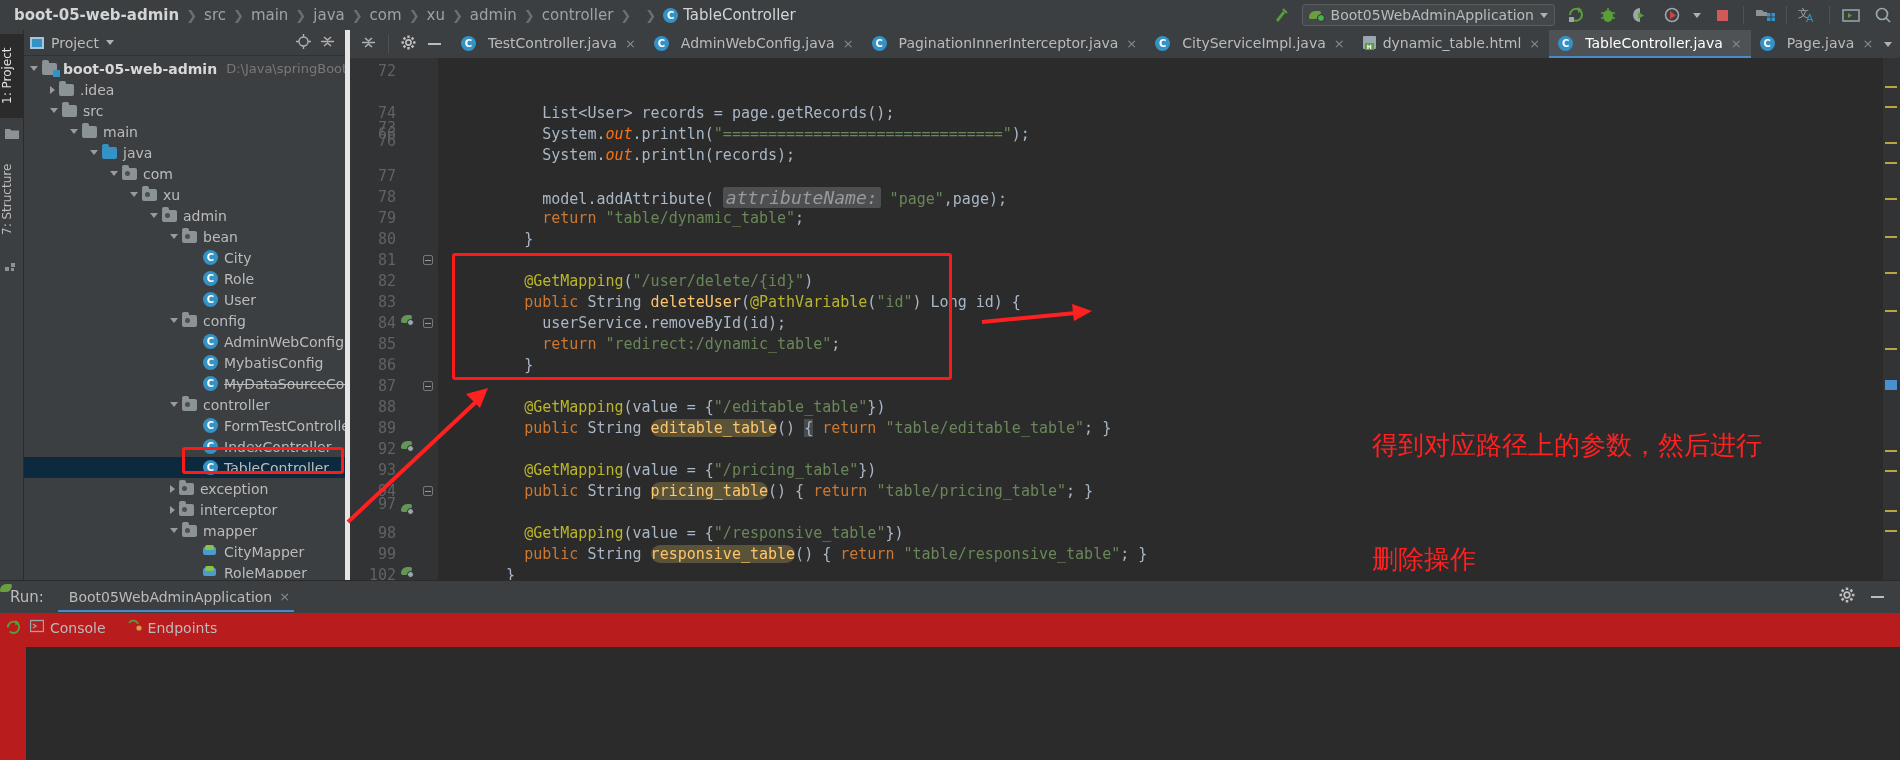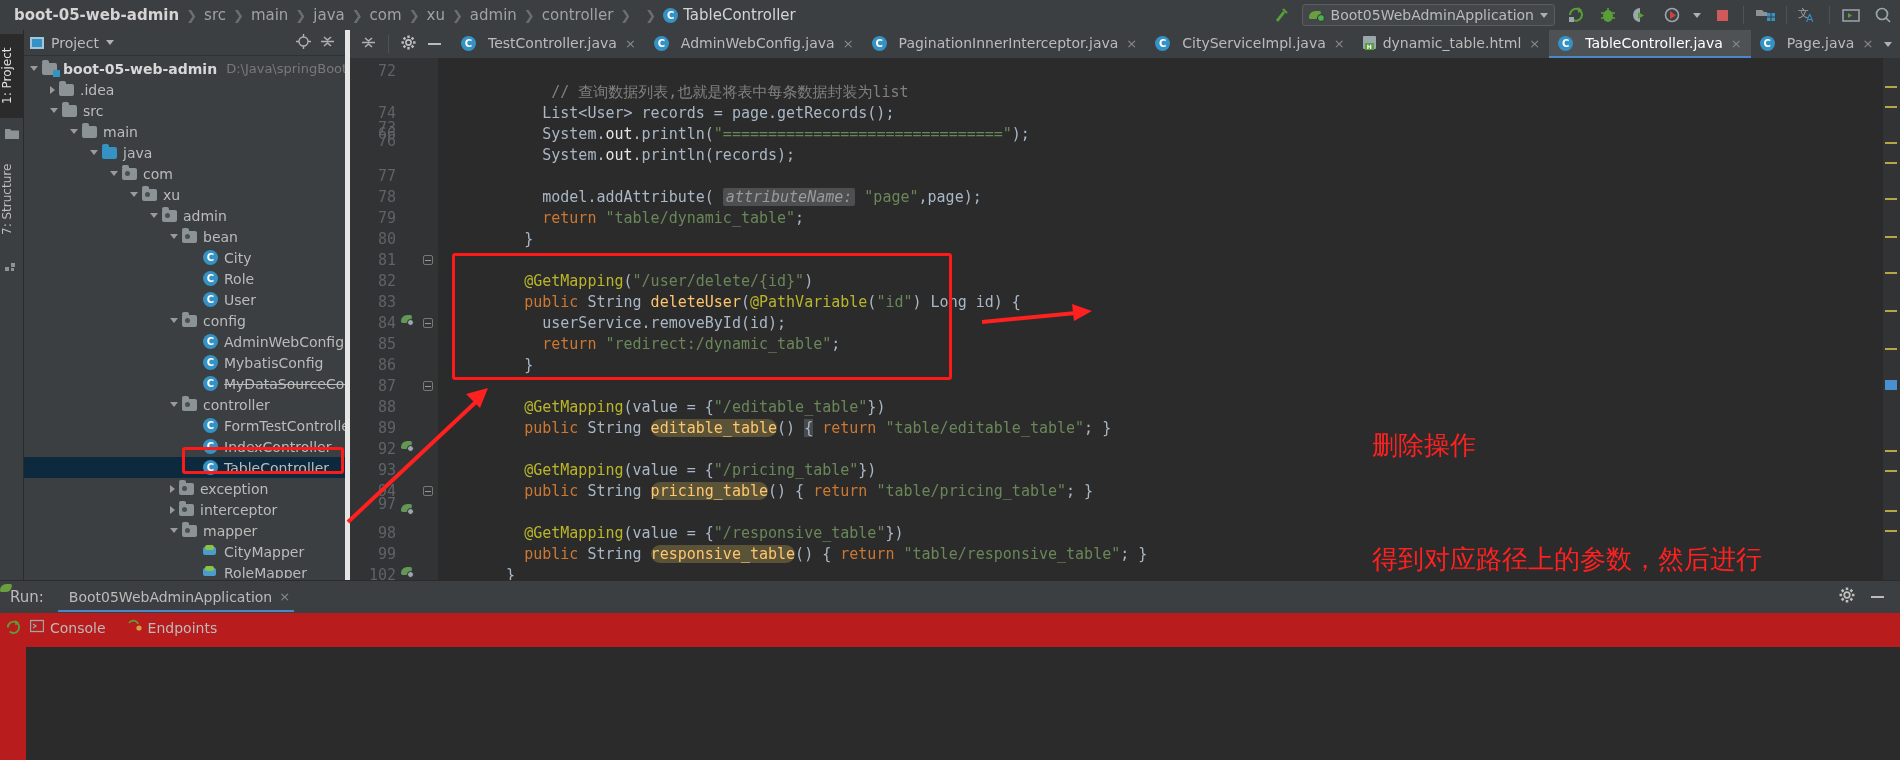--- a/index.html
+++ b/index.html
@@ -136,23 +136,23 @@
     position: absolute; height: 21px; line-height: 21px;
     font-family: "DejaVu Sans Mono", "Liberation Mono", monospace; font-size: 15px;
   }
   .gnum { right: 40px; color: #606366; text-align: right; width: 34px; }
   .code { left: 0; color: #a9b7c6; white-space: pre; }
   .kw { color: #cc7832; }
   .str { color: #6a8759; }
   .ann { color: #bbb529; }
   .cmt { color: #808080; }
   .fn  { color: #ffc66d; margin-top: 16px; }
-  .fld { color: #e5e5e5; }
+  .fld { color: #f97316; font-style: italic; }
   .pun { color: #a9b7c6; }
-  .hint { background:#4d4f51; color:#9a9a9a; font-size:15px; padding:0 3px; border-radius:2px; font-style: italic;}
+  .hint { background:#4d4f51; color:#9a9a9a; font-size:18px; padding:0 3px; border-radius:2px; font-style: italic;}
   .hl { background: #5a5338; border-radius: 9px; }
   .hl2 { background: #474b4e; }
 
   .foldmark { position: absolute; right: 16px; width: 10px; height: 10px;
               border: 1px solid #787878; border-radius: 2px; }
   .foldmark::after { content:""; position:absolute; left:1px; top:4px; width:6px; height:1px; background:#999; }
   .beanico { position:absolute; right:24px; width:13px; height:13px; }
   .beanico .leaf { position:absolute; left:0; top:2px; width:11px; height:8px; background:#629755; border-radius:7px 2px 7px 2px; }
   .beanico .dot { position:absolute; right:0; bottom:0; width:7px;height:7px;border-radius:50%;background:#9aa7ad;border:1px solid #2b2b2b; }
 
@@ -551,21 +551,20 @@
         <div class="ln gnum" style="top: 381px; position: absolute; left: 0px; width: 46px;">92</div>
         <div class="ln gnum" style="top: 402px; position: absolute; left: 0px; width: 46px;">93</div>
         <div class="ln gnum" style="top: 423px; position: absolute; left: 0px; width: 46px;">94</div>
         <div class="ln gnum" style="top: 436px; position: absolute; left: 0px; width: 46px;">97</div>
         <div class="ln gnum" style="top: 465px; position: absolute; left: 0px; width: 46px;">98</div>
         <div class="ln gnum" style="top: 486px; position: absolute; left: 0px; width: 46px;">99</div>
         <div class="ln gnum" style="top: 507px; position: absolute; left: 0px; width: 46px;">102</div>
       </div>
     <div class="codearea" id="codearea">
         <div class="ln code" style="top: 3px; left: 32px;"></div>
-        <div class="ln code" style="top: 24px; left: 113.27px;"><span class="cmt">// 查询数据列表,也就是将表中每条数据封装为list</span></div>
         <div class="ln code" style="top: 45px; left: 104.24px;"><span class="pun">List&lt;User&gt; records = page.getRecords();</span></div>
         <div class="ln code" style="top: 66px; left: 104.24px;"><span class="pun">System.</span><span class="fld">out</span><span class="pun">.println(</span><span class="str">"==============================="</span><span class="pun">);</span></div>
         <div class="ln code" style="top: 87px; left: 104.24px;"><span class="pun">System.</span><span class="fld">out</span><span class="pun">.println(records);</span></div>
         <div class="ln code" style="top: 108px; left: 32px;"></div>
         <div class="ln code" style="top: 129px; left: 104.24px;"><span class="pun">model.addAttribute( </span><span class="hint">attributeName:</span><span class="pun"> </span><span class="str">"page"</span><span class="pun">,page);</span></div>
         <div class="ln code" style="top: 150px; left: 104.24px;"><span class="kw">return </span><span class="str">"table/dynamic_table"</span><span class="pun">;</span></div>
         <div class="ln code" style="top: 171px; left: 86.18px;"><span class="pun">}</span></div>
         <div class="ln code" style="top: 192px; left: 32px;"></div>
         <div class="ln code" style="top: 213px; left: 86.18px;"><span class="ann">@GetMapping</span><span class="pun">(</span><span class="str">"/user/delete/{id}"</span><span class="pun">)</span></div>
         <div class="ln code" style="top: 234px; left: 86.18px;"><span class="kw">public </span><span class="pun">String </span><span class="fn">deleteUser</span><span class="pun">(</span><span class="ann">@PathVariable</span><span class="pun">(</span><span class="str">"id"</span><span class="pun">) Long id) {</span></div>
@@ -631,22 +630,22 @@
     <path d="M2 32 L96 23" stroke="#ff2020" stroke-width="4" fill="none"></path>
     <path d="M112 21 L92 14 L94 31 Z" fill="#ff2020"></path>
   </svg>
 
   <svg class="redarrow" style="left:330px; top:380px;" width="180" height="150">
     <path d="M18 142 L148 20" stroke="#ff2020" stroke-width="4" fill="none"></path>
     <path d="M158 8 L136 14 L150 28 Z" fill="#ff2020"></path>
   </svg>
 
   <div class="redtext" style="left:1372px; top:350px;">
+    <div>得到对应路径上的参数，然后进行</div>
     <div>删除操作</div>
-    <div>得到对应路径上的参数，然后进行</div>
   </div>
 
   <div class="runpanel">
     <div class="run-head">
       <span>Run:</span>
       <span class="run-tab">
         <span class="sprout"></span>
         <span>Boot05WebAdminApplication</span>
         <span class="x" style="color:#8a8a8a;font-size:13px;">×</span>
       </span>

